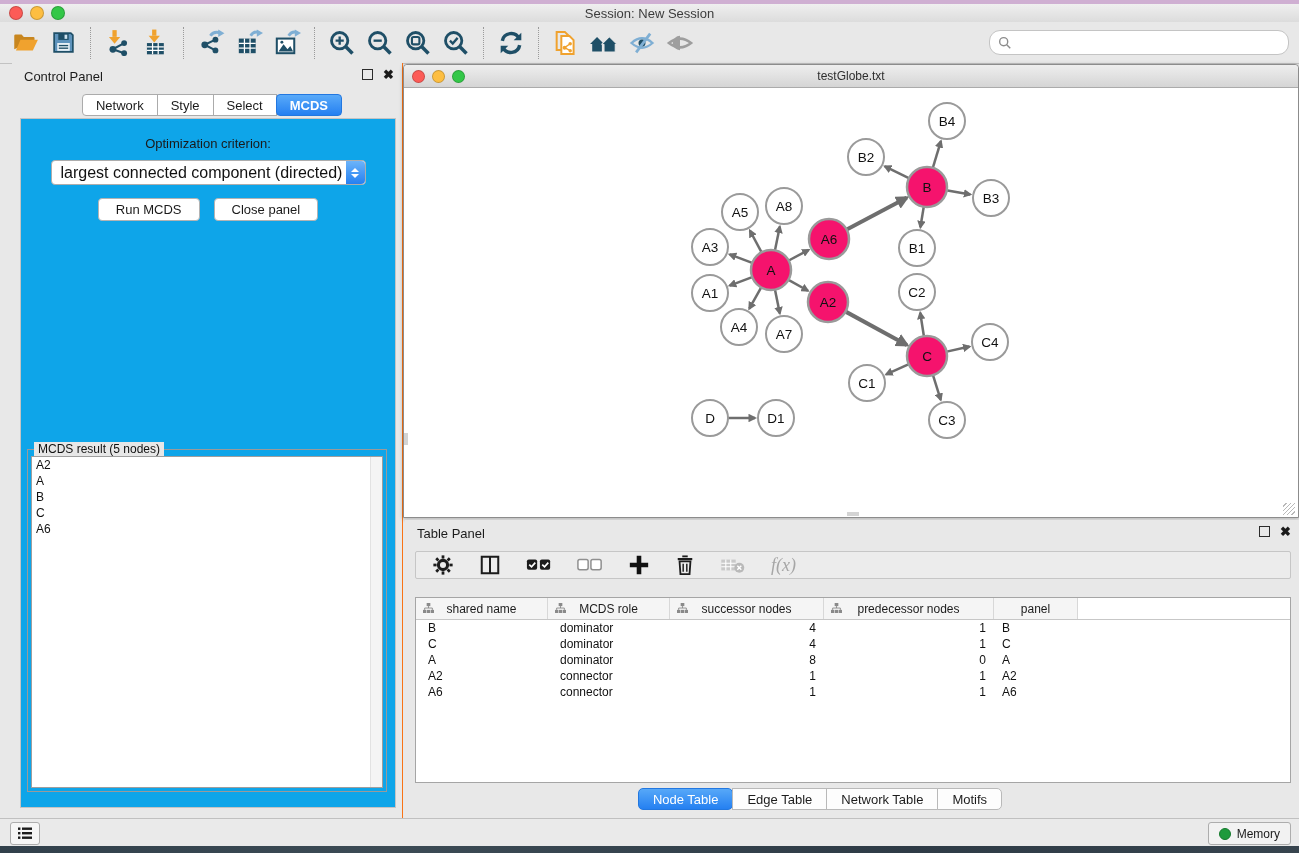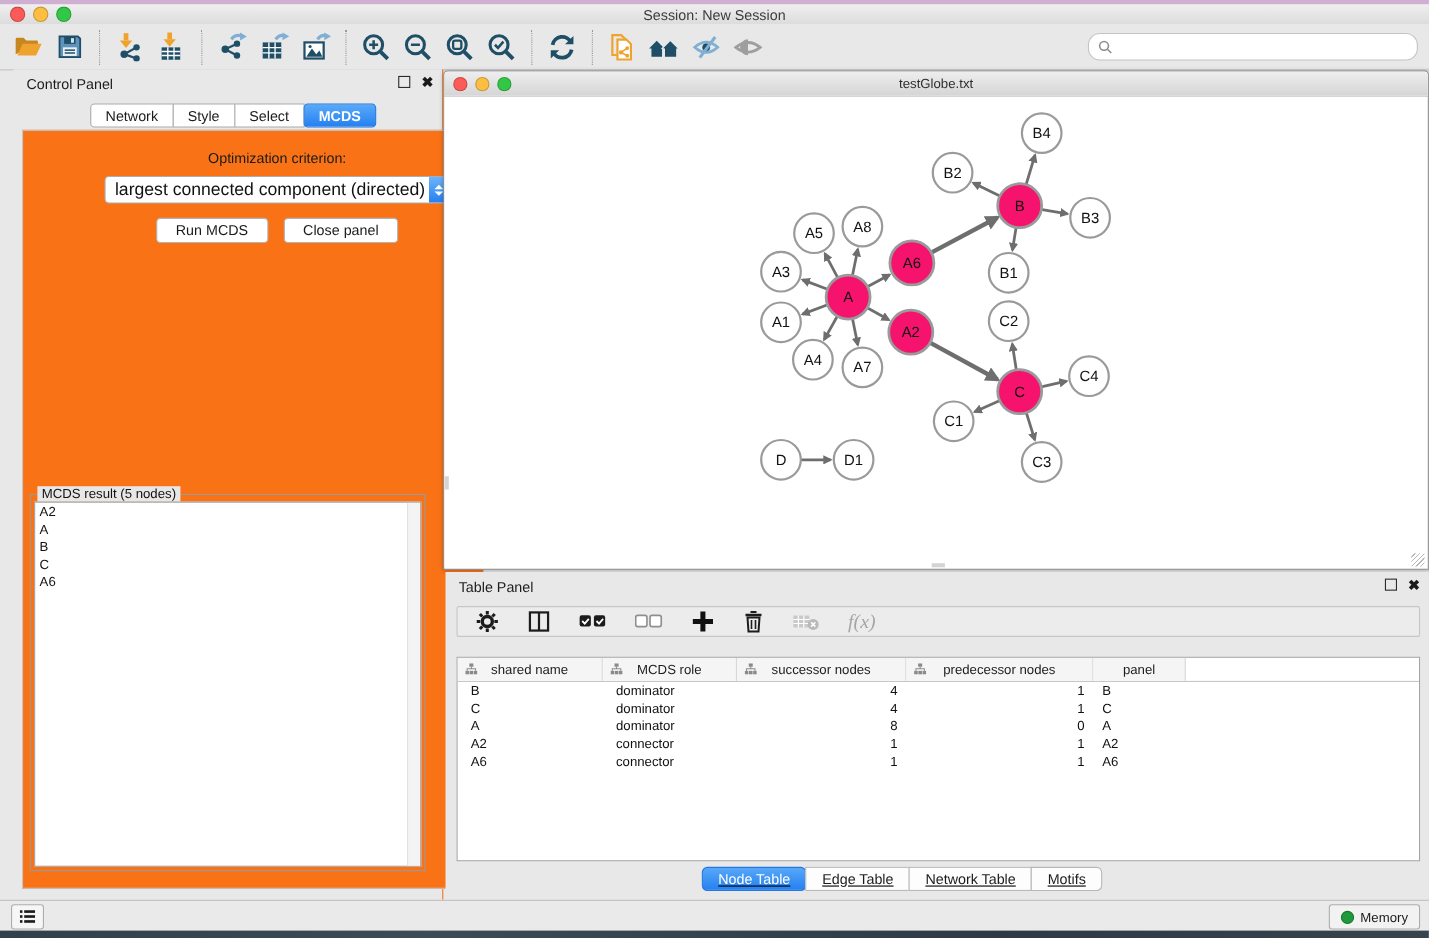--- a/index.html
+++ b/index.html
@@ -33,22 +33,22 @@
   .cp-header .cp-title{margin-left:12px;font-size:13px;color:#1c1c1c;}
   .panel-icons{position:absolute;right:8px;top:6px;display:flex;gap:10px;align-items:center;}
   .float-icon{width:9px;height:9px;border:1.5px solid #2b2b2b;display:inline-block;}
   .close-icon{font-size:13px;font-weight:bold;color:#1a1a1a;line-height:11px;}
   .cp-tabs{position:absolute;left:0;top:31px;width:100%;display:flex;justify-content:center;}
   .tab{height:20px;padding:0 13px;background:#fff;border:1px solid #ABABAB;margin-left:-1px;
     display:flex;align-items:center;font-size:13px;color:#1c1c1c;}
   .tab:first-child{border-radius:4px 0 0 4px;margin-left:10px;}
   .tab:last-child{border-radius:0 4px 4px 0;font-weight:bold;}
   .tab.active{background:linear-gradient(#59AAF9,#2580F1);border-color:#2277E0;color:#fff;border-radius:4px;}
-  .cp-content{position:absolute;left:8px;top:55px;width:374px;height:688px;background:#f97316;
-    border:1px solid #C4C4C4;padding-left:44px;}
+  .cp-content{position:absolute;left:8px;top:55px;width:374px;height:688px;background:#0ea5e9;
+    border:1px solid #C4C4C4;}
   .opt-label{margin-top:17px;text-align:center;font-size:13px;color:#1a1a1a;}
   .dropdown{position:relative;margin:9px auto 0 auto;width:313px;height:23px;background:#fff;
     border:1px solid #ADADAD;border-radius:4px;display:flex;align-items:center;}
   .dropdown .dd-value{font-size:16px;color:#111;margin-left:9px;flex:1;white-space:nowrap;overflow:hidden;}
   .dd-stepper{width:19px;height:23px;margin-right:0;border-radius:0 4px 4px 0;
     background:linear-gradient(#6CB4FA,#2580F1);display:flex;flex-direction:column;align-items:center;justify-content:center;gap:2px;}
   .dd-up{width:0;height:0;border-left:4px solid transparent;border-right:4px solid transparent;border-bottom:4px solid #fff;}
   .dd-down{width:0;height:0;border-left:4px solid transparent;border-right:4px solid transparent;border-top:4px solid #fff;}
   .cp-buttons{display:flex;justify-content:center;gap:14px;margin-top:13px;}
   .btn{height:21px;padding:0 17px;background:#fff;border:1px solid #B3B3B3;border-radius:4px;
@@ -80,21 +80,21 @@
   .tp-tool{display:flex;align-items:center;justify-content:center;}
   .fx-label{font-family:"Liberation Serif",serif;font-style:italic;font-size:18px;color:#A6A6A6;}
   .data-table{position:absolute;left:10px;top:77px;width:876px;height:186px;background:#fff;
     border:1px solid #A5A5A5;overflow:hidden;box-sizing:border-box;}
   .thead{display:flex;height:21px;border-bottom:1px solid #C7C7C7;}
   .th{background:#F5F5F5;border-right:1px solid #D8D8D8;display:flex;align-items:center;justify-content:center;
     position:relative;font-size:12px;color:#1c1c1c;box-sizing:border-box;flex:0 0 auto;}
   .th .tree-icon{position:absolute;left:7px;}
   .trow{display:flex;height:16px;align-items:center;}
   .td{font-size:12px;color:#111;box-sizing:border-box;flex:0 0 auto;white-space:nowrap;overflow:hidden;}
-  .tp-tabs{position:absolute;left:0;top:268px;width:100%;display:flex;justify-content:center;transform:translateX(-32px);text-decoration:underline;}
+  .tp-tabs{position:absolute;left:0;top:268px;width:100%;display:flex;justify-content:center;transform:translateX(-32px);}
   .tp-tab{height:20px;padding:0 14px;background:#FDFDFD;border:1px solid #B9B9B9;margin-left:-1px;
     display:flex;align-items:center;font-size:13px;color:#1c1c1c;}
   .tp-tab:first-child{border-radius:5px 0 0 5px;margin-left:0;}
   .tp-tab:last-child{border-radius:0 5px 5px 0;}
   .tp-tab.active{background:linear-gradient(#57A8F8,#2580F1);border-color:#2277E0;color:#fff;border-radius:5px;}
   
   .statusbar{position:absolute;left:0;top:818px;width:1299px;height:28px;background:#EAEAEA;
     border-top:1px solid #C0C0C0;}
   .sb-left-btn{position:absolute;left:10px;top:3px;width:28px;height:21px;background:#F6F6F6;
     border:1px solid #ADADAD;border-radius:3px;display:flex;align-items:center;justify-content:center;}

